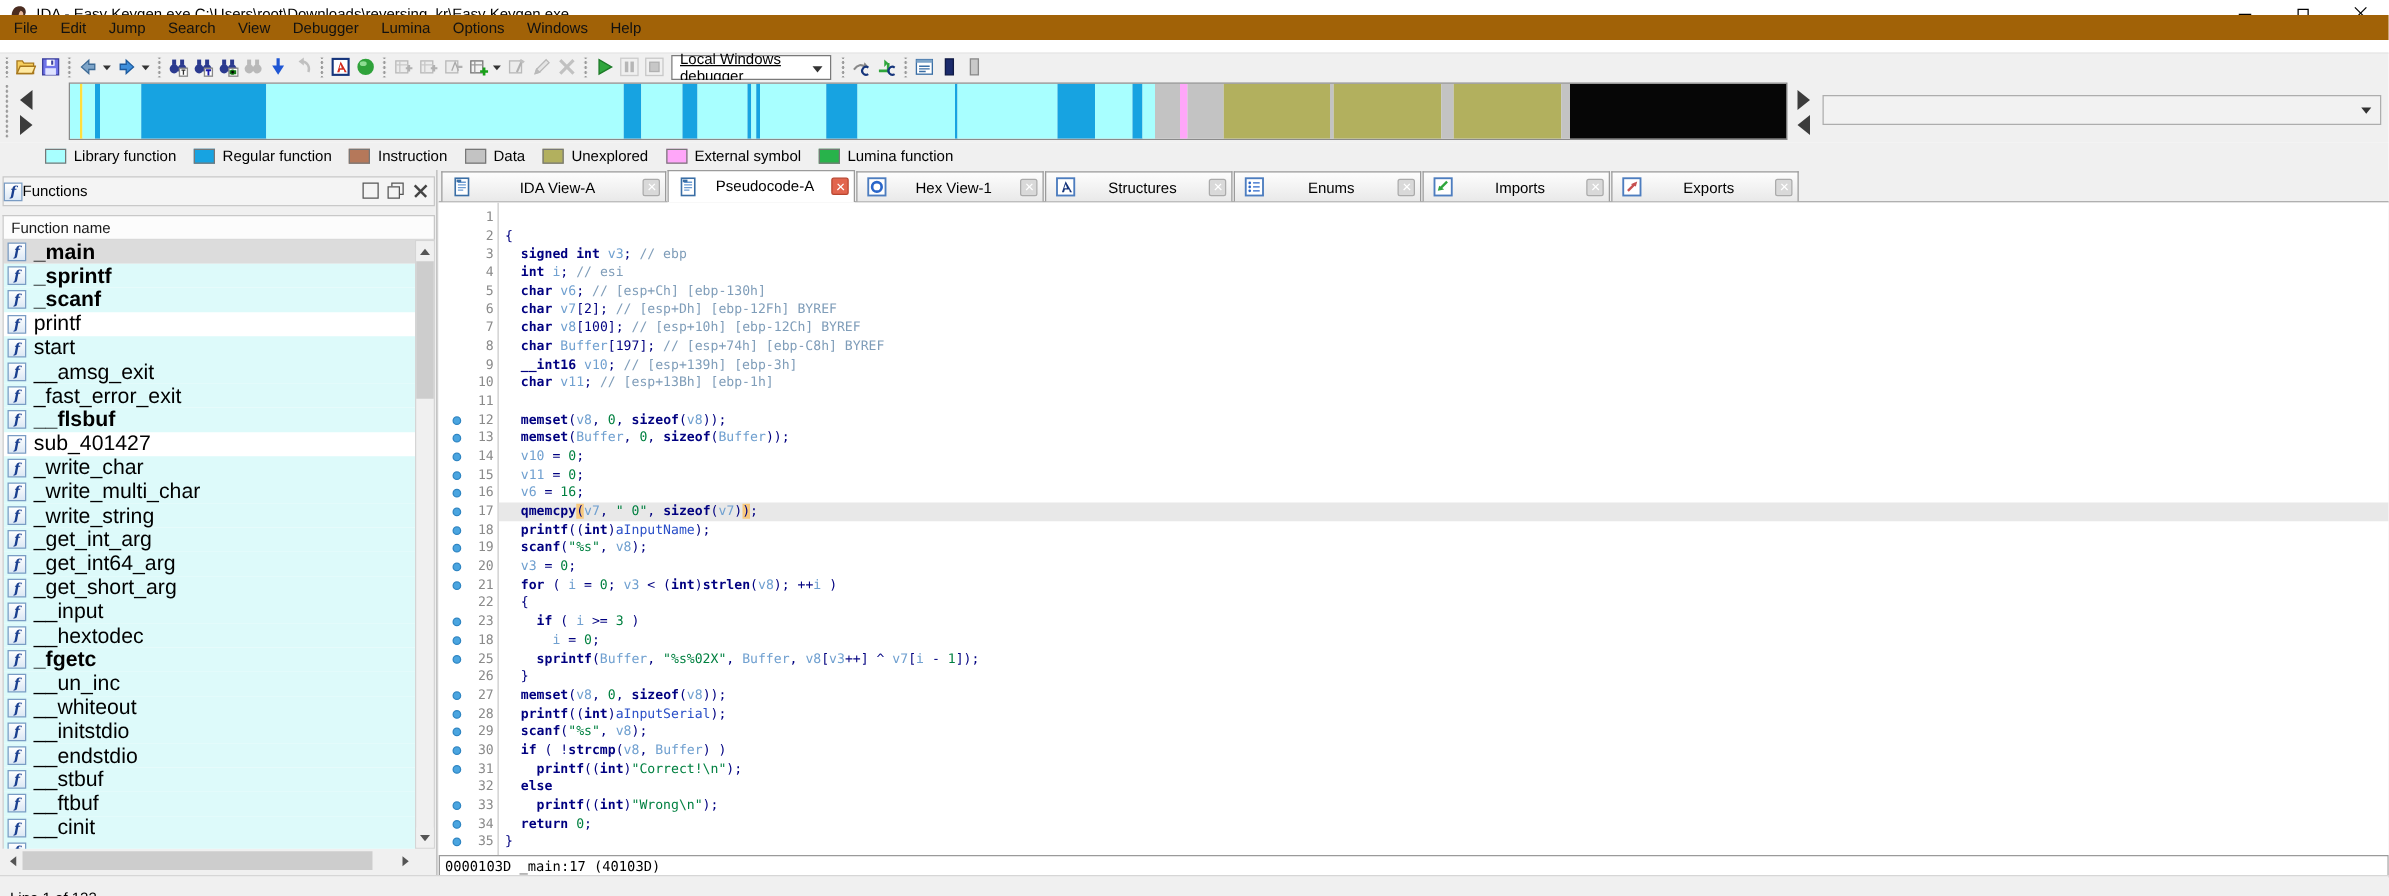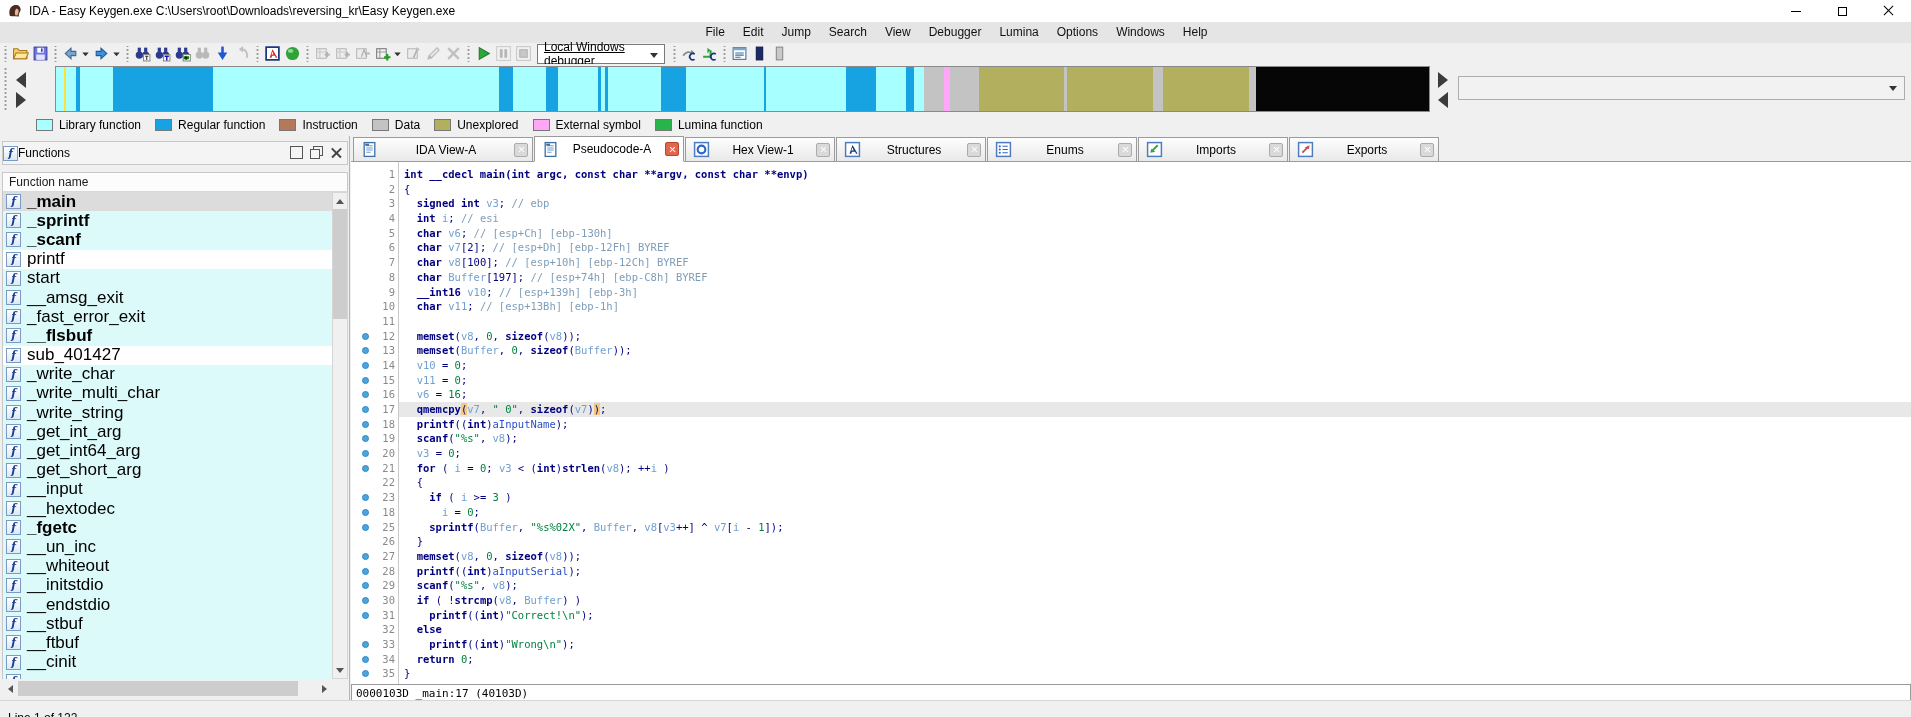--- a/index.html
+++ b/index.html
@@ -15,22 +15,22 @@
   .win-controls { position:absolute; right:0; top:0; height:22px; display:flex; }
   .win-btn { width:46px; height:22px; display:flex; align-items:center; justify-content:center; }
   .glyph-min { width:10px; height:1px; background:#000; }
   .glyph-max { width:9px; height:9px; border:1px solid #000; }
   .glyph-close { position:relative; width:10px; height:10px; }
   .glyph-close:before,.glyph-close:after { content:""; position:absolute; left:-1px; top:4px;
       width:13px; height:1px; background:#000; }
   .glyph-close:before{ transform:rotate(45deg);} .glyph-close:after{ transform:rotate(-45deg);}
 
   
-  .menubar { position:absolute; left:0; top:22px; width:100%; height:20px; background:#e5e5e5;
-             display:flex; align-items:center; padding-left:2px;justify-content:center; }
+  .menubar { position:absolute; left:0; top:12px; width:100%; height:20px; background:#a16207;
+             display:flex; align-items:center; padding-left:2px; }
   .menu-item { padding:2px 9px; color:#111; }
 
   
   .toolbar { position:absolute; left:0; top:42px; width:100%; height:22px; background:#f0f0f0;
              display:flex; align-items:center; border-top:1px solid #e6e6e6; }
   .tb-handle { width:6px; height:16px; margin:0 2px;
       background-image:radial-gradient(circle, #9a9a9a 1px, transparent 1.2px);
       background-size:3px 4px; background-repeat:repeat-y; background-position:center; }
   .tb-group { display:flex; align-items:center; }
   .icn { width:20px; height:20px; display:inline-flex; align-items:center; justify-content:center; }
@@ -713,21 +713,21 @@
                 <path d="M12 4l-1 3.8L7.2 6z" fill="#c75050"></path>
               </svg>
             </span>
             <span class="tab-label">Exports</span>
             <span class="tab-close"></span>
           </div>
         </div>
       <div class="codearea">
         <div class="gutter-sep"></div>
         <div class="codelines" id="codelines">
-            <div class="cline"><span class="clnum">1</span><span class="ctext"><span class="tk-kw">int __cdecl main(int argc, const char **argv, const char **envp)</span></span></div>
+            <div class="cline"><span class="clnum">1</span></div>
             <div class="cline"><span class="clnum">2</span><span class="ctext"><span class="tk-pl">{</span></span></div>
             <div class="cline"><span class="clnum">3</span><span class="ctext"><span class="tk-pl">  </span><span class="tk-kw">signed int</span><span class="tk-pl"> </span><span class="tk-v">v3</span><span class="tk-pl">; </span><span class="tk-c">// ebp</span></span></div>
             <div class="cline"><span class="clnum">4</span><span class="ctext"><span class="tk-pl">  </span><span class="tk-kw">int</span><span class="tk-pl"> </span><span class="tk-v">i</span><span class="tk-pl">; </span><span class="tk-c">// esi</span></span></div>
             <div class="cline"><span class="clnum">5</span><span class="ctext"><span class="tk-pl">  </span><span class="tk-kw">char</span><span class="tk-pl"> </span><span class="tk-v">v6</span><span class="tk-pl">; </span><span class="tk-c">// [esp+Ch] [ebp-130h]</span></span></div>
             <div class="cline"><span class="clnum">6</span><span class="ctext"><span class="tk-pl">  </span><span class="tk-kw">char</span><span class="tk-pl"> </span><span class="tk-v">v7</span><span class="tk-pl">[2]; </span><span class="tk-c">// [esp+Dh] [ebp-12Fh] BYREF</span></span></div>
             <div class="cline"><span class="clnum">7</span><span class="ctext"><span class="tk-pl">  </span><span class="tk-kw">char</span><span class="tk-pl"> </span><span class="tk-v">v8</span><span class="tk-pl">[100]; </span><span class="tk-c">// [esp+10h] [ebp-12Ch] BYREF</span></span></div>
             <div class="cline"><span class="clnum">8</span><span class="ctext"><span class="tk-pl">  </span><span class="tk-kw">char</span><span class="tk-pl"> </span><span class="tk-v">Buffer</span><span class="tk-pl">[197]; </span><span class="tk-c">// [esp+74h] [ebp-C8h] BYREF</span></span></div>
             <div class="cline"><span class="clnum">9</span><span class="ctext"><span class="tk-pl">  </span><span class="tk-kw">__int16</span><span class="tk-pl"> </span><span class="tk-v">v10</span><span class="tk-pl">; </span><span class="tk-c">// [esp+139h] [ebp-3h]</span></span></div>
             <div class="cline"><span class="clnum">10</span><span class="ctext"><span class="tk-pl">  </span><span class="tk-kw">char</span><span class="tk-pl"> </span><span class="tk-v">v11</span><span class="tk-pl">; </span><span class="tk-c">// [esp+13Bh] [ebp-1h]</span></span></div>
             <div class="cline"><span class="clnum">11</span><span class="ctext"></span></div>

